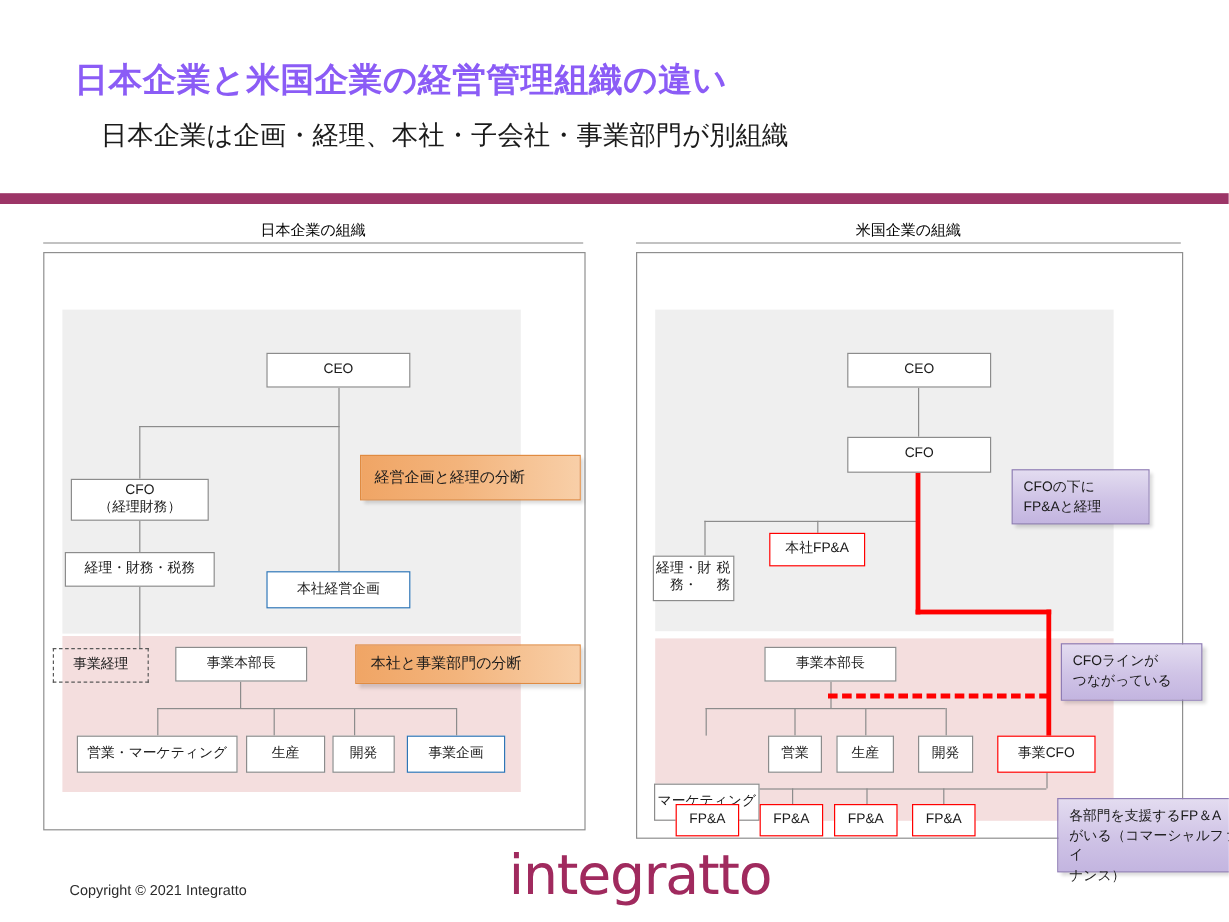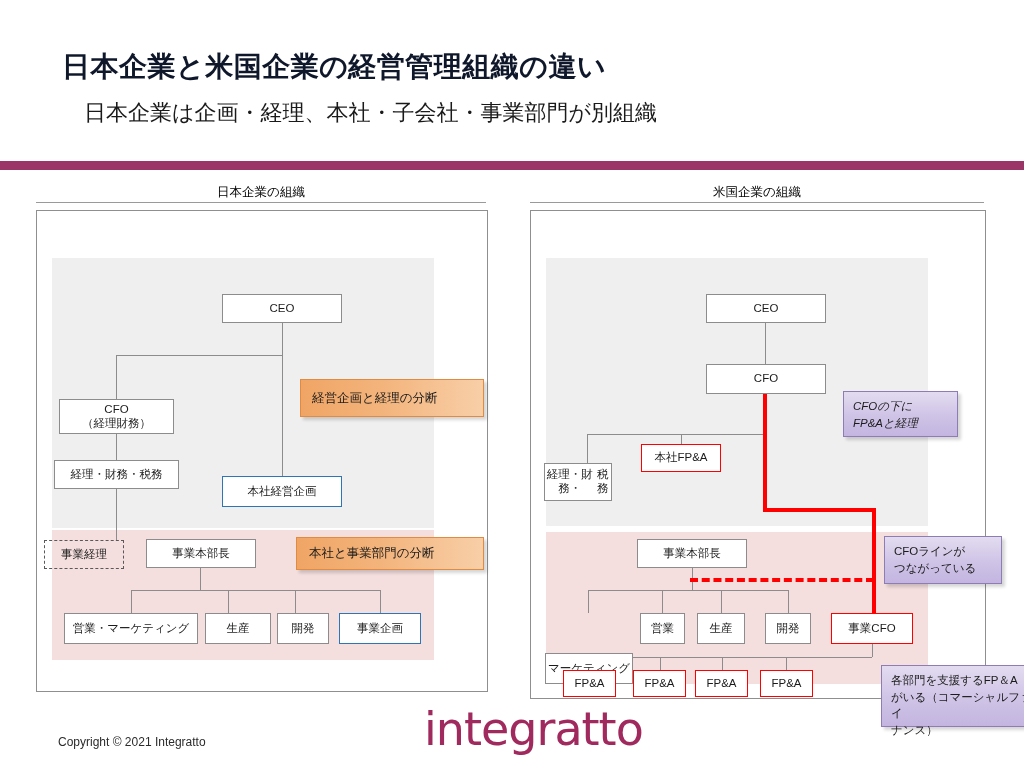--- a/index.html
+++ b/index.html
@@ -10,21 +10,21 @@
     position:relative;
     overflow:hidden;
     color:#000;
   }
   #slide{position:absolute;left:0;top:0;width:1024px;height:768px;}
 
   
   .title{
     position:absolute;left:62px;top:48px;
     font-size:28px;font-weight:bold;letter-spacing:.5px;
-    color:#0f172a;white-space:nowrap;
+    color:#8b5cf6;white-space:nowrap;
   }
   .subtitle{
     position:absolute;left:84px;top:98px;
     font-size:22px;font-weight:normal;color:#1a1a1a;white-space:nowrap;
   }
   .band{
     position:absolute;left:0;top:161px;width:1024px;height:9px;
     background:#9c3567;
   }
 
@@ -213,21 +213,21 @@
   <div class="node" style="left:640px;top:613px;width:45px;height:31px;">営業</div>
   <div class="node" style="left:697px;top:613px;width:48px;height:31px;">生産</div>
   <div class="node" style="left:765px;top:613px;width:46px;height:31px;">開発</div>
   <div class="node red" style="left:831px;top:613px;width:82px;height:31px;">事業CFO</div>
 
   <div class="node red" style="left:563px;top:670px;width:53px;height:27px;">FP&amp;A</div>
   <div class="node red" style="left:633px;top:670px;width:53px;height:27px;">FP&amp;A</div>
   <div class="node red" style="left:695px;top:670px;width:53px;height:27px;">FP&amp;A</div>
   <div class="node red" style="left:760px;top:670px;width:53px;height:27px;">FP&amp;A</div>
 
-  <div class="callout-purple" style="left:843px;top:391px;width:115px;height:46px;font-style:italic;">
+  <div class="callout-purple" style="left:843px;top:391px;width:115px;height:46px;">
     <div>CFOの下に</div>
     <div>FP&amp;Aと経理</div>
   </div>
 
   <div class="callout-purple" style="left:884px;top:536px;width:118px;height:48px;">
     <div>CFOラインが</div>
     <div>つながっている</div>
   </div>
 
   <div class="callout-purple" style="left:841px;top:665px;width:163px;height:62px;margin-left:40px;">

